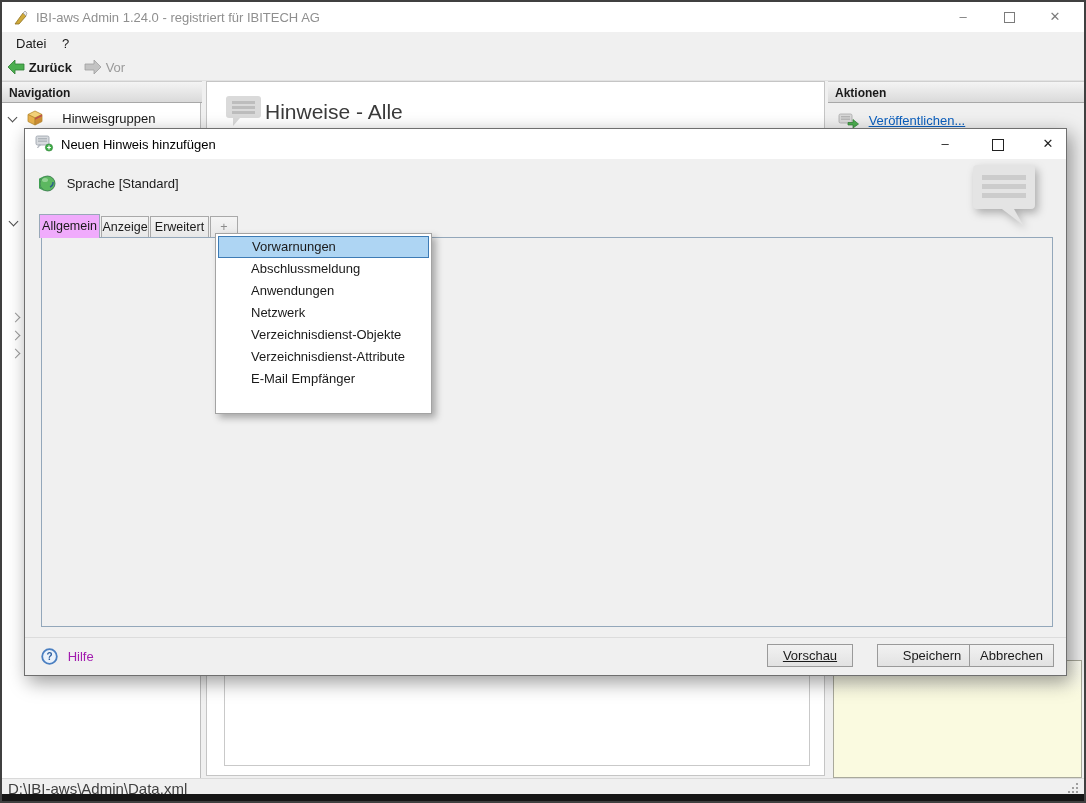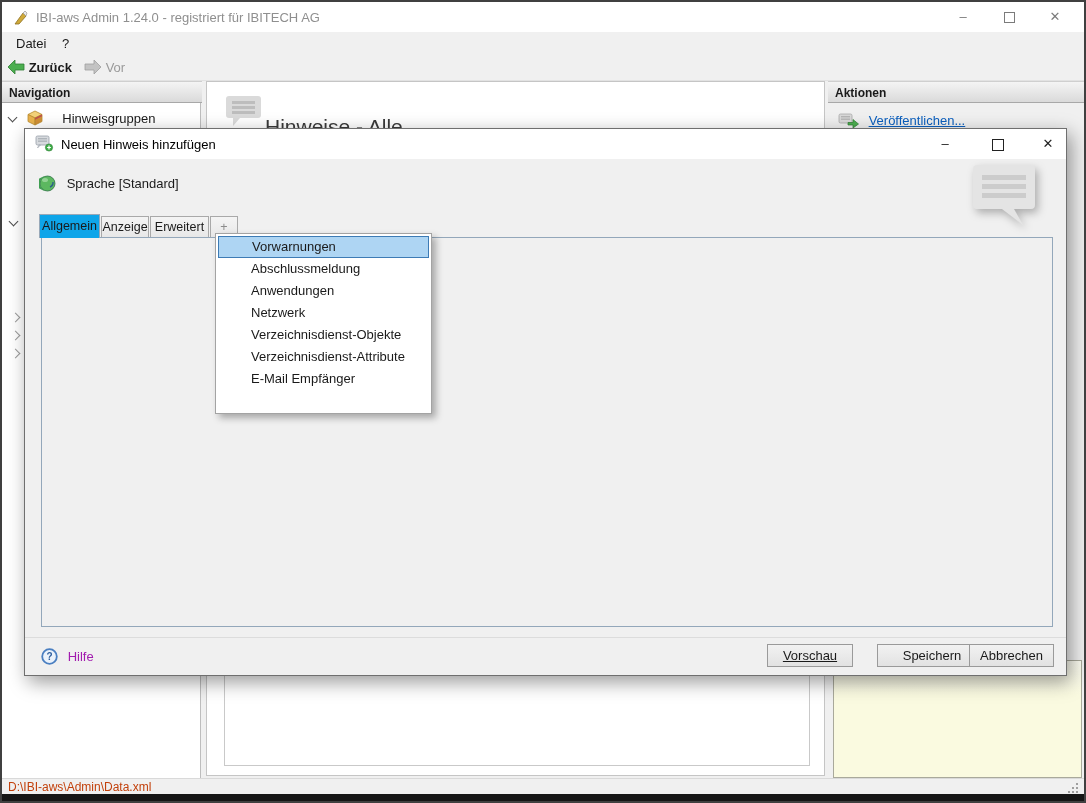--- a/index.html
+++ b/index.html
@@ -24,49 +24,49 @@
   .navpanel{left:0;top:79px;width:200px;height:697px;}
   .nav-body{position:absolute;left:0;top:22px;width:199px;height:675px;background:#fff;border-right:1px solid #bdbdbd;box-sizing:border-box;}
   .tree-row{position:absolute;left:4px;top:6px;height:20px;line-height:20px;}
   .tree-row svg{vertical-align:-3px;}
   .chv{display:inline-block;width:6px;height:6px;border-right:1.6px solid #9a9a9a;border-bottom:1.6px solid #9a9a9a;}
   .chv.right{transform:rotate(-45deg);}
   .chv.down{transform:rotate(45deg);border-color:#4d4d4d;}
 
   .maincard{left:204px;top:79px;width:619px;height:695px;background:#fff;border:1px solid #c5c5c5;box-sizing:border-box;}
   .maincard .hdr-icon{position:absolute;left:18px;top:12px;}
-  .maincard .hdr-title{position:absolute;left:58px;top:18px;font-size:21px;color:#3a3a3a;margin-top:15px;}
+  .maincard .hdr-title{position:absolute;left:58px;top:18px;font-size:21px;color:#3a3a3a;}
   .main-listbox{position:absolute;left:17px;top:90px;width:584px;height:592px;background:#fff;border:1px solid #c9c9c9;}
 
   .rightpanel{left:826px;top:79px;width:258px;height:697px;background:#f0f0f0;}
   .pub-row{position:absolute;left:10px;top:30px;height:20px;line-height:20px;}
   .pub-row svg{vertical-align:-3px;margin-right:6px;}
   .linktext{color:#0b5fbe;text-decoration:underline;}
   .notesbox{position:absolute;left:5px;top:579px;width:249px;height:118px;box-sizing:border-box;border:1px solid #a9a99b;background:linear-gradient(#fdfdf2,#fafae0 30%,#fafae0);}
 
   .statusbar{left:0;top:776px;width:1082px;height:16px;background:#f0f0f0;border-top:1px solid #d9d9d9;box-sizing:border-box;}
-  .statusbar .path{position:absolute;left:6px;top:1px;font-size:12px;color:#c2410c;}
+  .statusbar .path{position:absolute;left:6px;top:1px;font-size:15px;color:#404040;}
   .grip{position:absolute;right:6px;top:4px;width:10px;height:10px;}
   .grip i{position:absolute;width:2px;height:2px;background:#9f9f9f;}
 
   .bottomstrip{left:0;top:792px;width:1082px;height:7px;background:#161616;}
 
   
   .dialog{left:22px;top:126px;width:1043px;height:548px;background:#f0f0f0;border:1px solid #6f6f6f;box-sizing:border-box;box-shadow:4px 6px 18px rgba(0,0,0,.4);z-index:5;}
   .dlg-titlebar{position:absolute;left:0;top:0;width:100%;height:30px;background:#fff;}
   .dlg-titlebar .dtitle{position:absolute;left:36px;top:8px;color:#000;}
   .dlg-titlebar svg{position:absolute;left:10px;top:6px;}
   .dlg-btn{position:absolute;top:0;width:30px;height:30px;text-align:center;line-height:30px;color:#222;}
   .dlg-btn .boxglyph{display:inline-block;width:10px;height:10px;border:1px solid #222;vertical-align:middle;}
   .sprache-row{position:absolute;left:14px;top:45px;height:20px;line-height:20px;}
   .sprache-row svg{vertical-align:-4px;margin-right:7px;}
   .watermark{position:absolute;right:24px;top:32px;filter:drop-shadow(3px 4px 4px rgba(0,0,0,.28));}
 
   .tab{position:absolute;box-sizing:border-box;text-align:center;font-size:12.5px;}
-  .tab.active{left:14px;top:85px;width:61px;height:24px;line-height:22px;background:#0ea5e9;border:1px solid #98a8b8;border-bottom:none;z-index:3;}
+  .tab.active{left:14px;top:85px;width:61px;height:24px;line-height:22px;background:#f0abfc;border:1px solid #98a8b8;border-bottom:none;z-index:3;}
   .tab.inactive{top:87px;height:22px;line-height:20px;background:linear-gradient(#f4f4f4,#e7e7e7);border:1px solid #a9a9a9;border-bottom:none;}
   .tab-plus{color:#8b8b8b;}
   .tabpage{position:absolute;left:16px;top:108px;width:1012px;height:390px;border:1px solid #93a7ba;box-sizing:border-box;background:#f0f0f0;z-index:2;}
 
   .lbl{position:absolute;white-space:pre;}
   .field{position:absolute;background:#fff;border:1px solid #8a9aa9;box-sizing:border-box;}
   .datefield{left:25px;top:154px;width:381px;height:24px;line-height:22px;padding-left:13px;white-space:pre;}
   .calbtn{left:409px;top:155px;width:31px;height:22px;line-height:20px;text-align:center;font-size:9px;color:#4a5a6a;}
   .calbtn svg{vertical-align:-2px;}
   .tz-row{position:absolute;left:452px;top:157px;height:19px;line-height:19px;}

